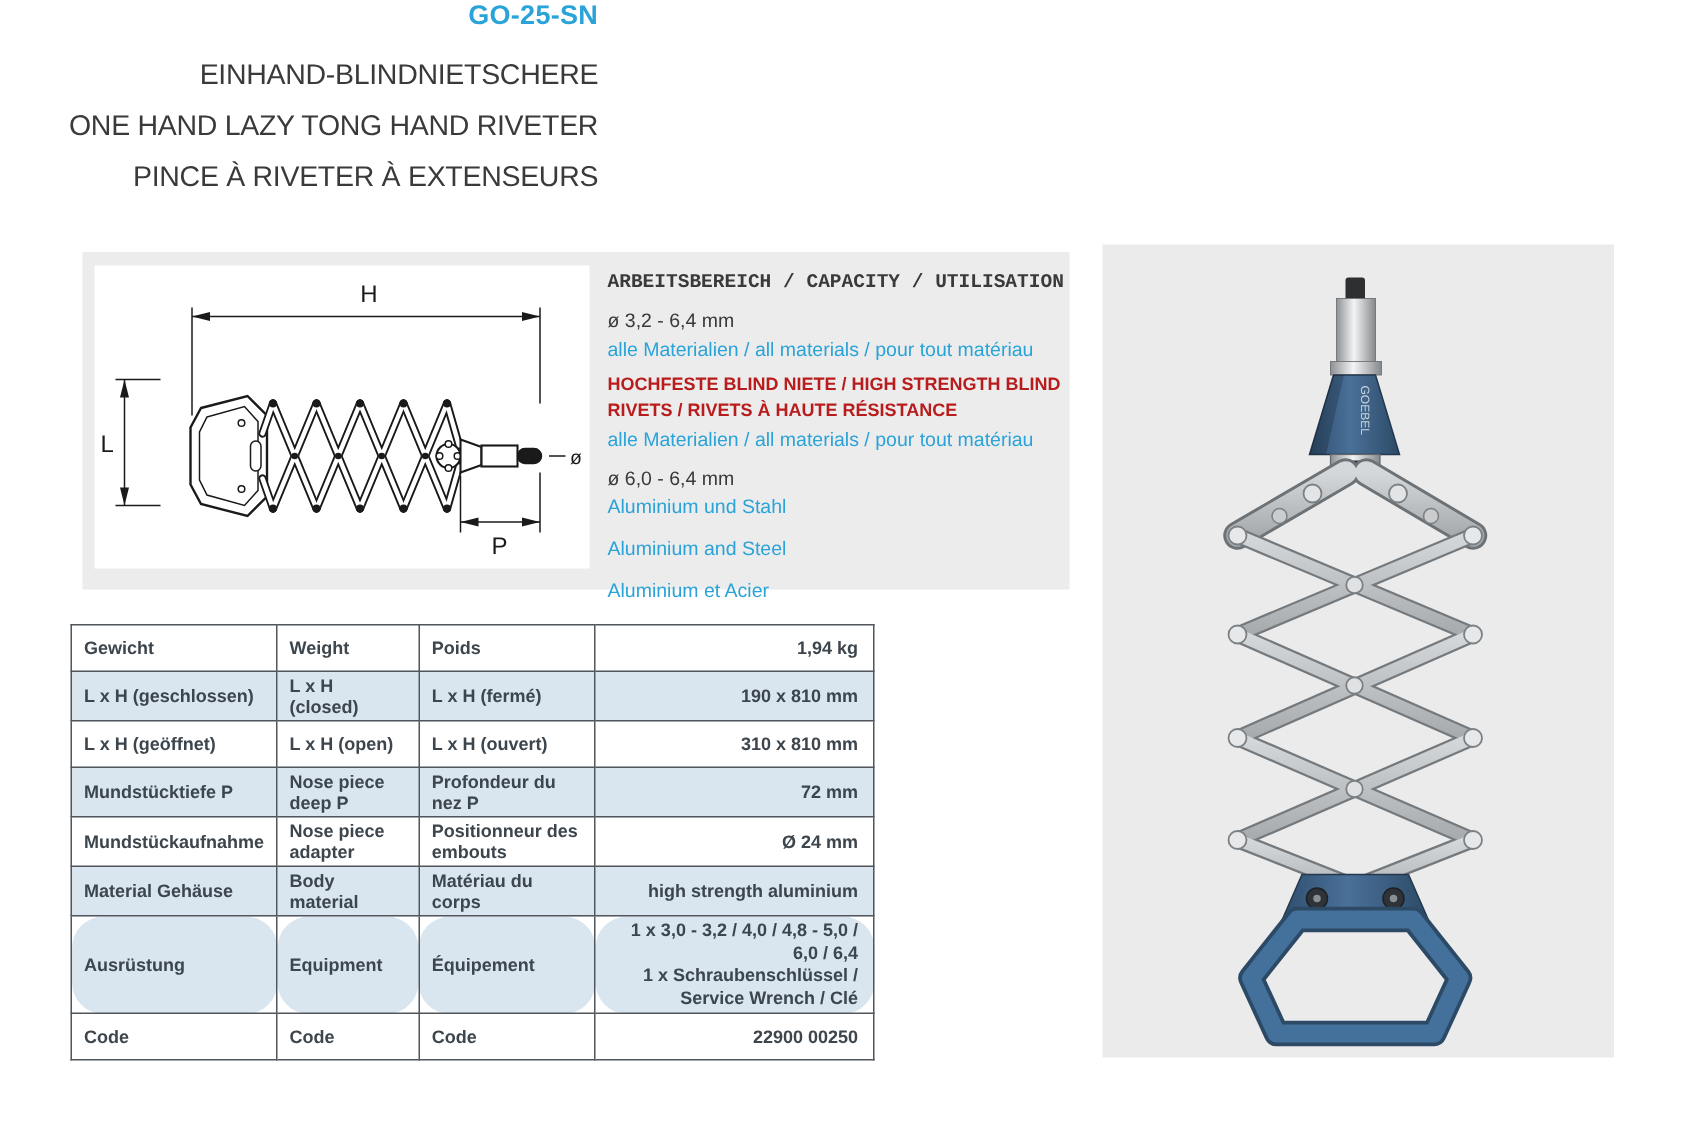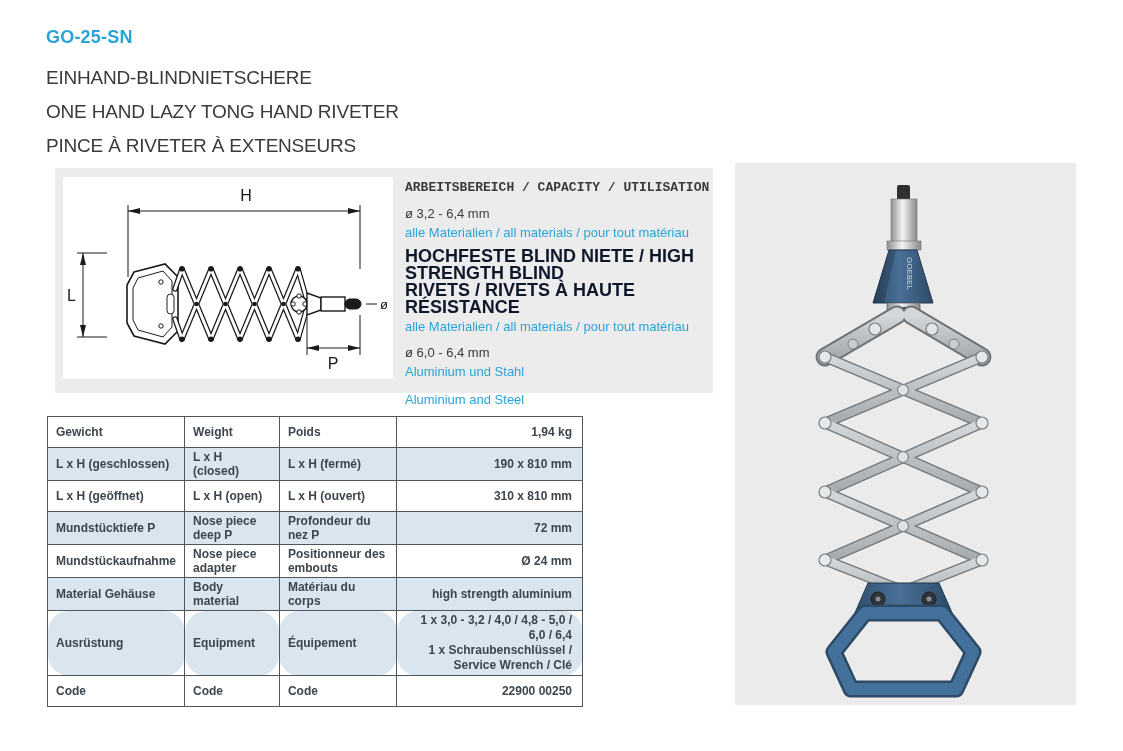--- a/index.html
+++ b/index.html
@@ -2,31 +2,31 @@
 <html><head>
 <meta charset="utf-8">
 <style>
   * { margin:0; padding:0; box-sizing:border-box; }
   html,body { background:#ffffff; }
   .page {
     position:relative; width:1123px; height:751px; background:#ffffff;
     font-family:"Liberation Sans", sans-serif; color:#3a3a3a; overflow:hidden;
   }
   
-  .titles { position:absolute; left:46px; top:27px; }
+  .titles { position:absolute; left:46px; top:0;text-align:right; }
   .product-code { font-size:18px; font-weight:bold; color:#29a3d8; letter-spacing:.2px; margin-bottom:13px; }
   .title-line { font-size:19px; font-weight:normal; color:#3a3a3a; letter-spacing:-0.2px; line-height:34px; }
   
   .diagram-panel { position:absolute; left:55px; top:168px; width:658px; height:225px; background:#ececec; }
   .diagram-box { position:absolute; left:8px; top:9px; width:330px; height:202px; background:#ffffff; }
   .diagram-box svg { display:block; }
   
   .capacity { position:absolute; left:350px; top:8px; width:305px; line-height:16px; }
   .cap-heading { font-size:13px; font-weight:bold; color:#3a3a3a; margin-top:4px;font-family:Liberation Mono, monospace; }
-  .cap-heading2 { font-size:18px; font-weight:bold; color:#0f172a; line-height:17px; }
+  .cap-heading2 { font-size:12px; font-weight:bold; color:#b91c1c; line-height:17px; }
   .cap-range { font-size:13px; color:#3a3a3a; margin-top:10px; }
   .cap-blue { font-size:13px; color:#29a3d8; margin-top:3px; }
   .cap-blue.tight { margin-top:12px; }
   .mt7 { margin-top:7px; }
   
   .spec-table { position:absolute; left:47px; top:416px; width:536px; border-collapse:collapse; }
   .spec-table td {
     border:1px solid #50565c; font-size:12px; font-weight:bold; color:#3d454d;
     height:31px; padding:2px 8px; vertical-align:middle; background:#ffffff;
   }

